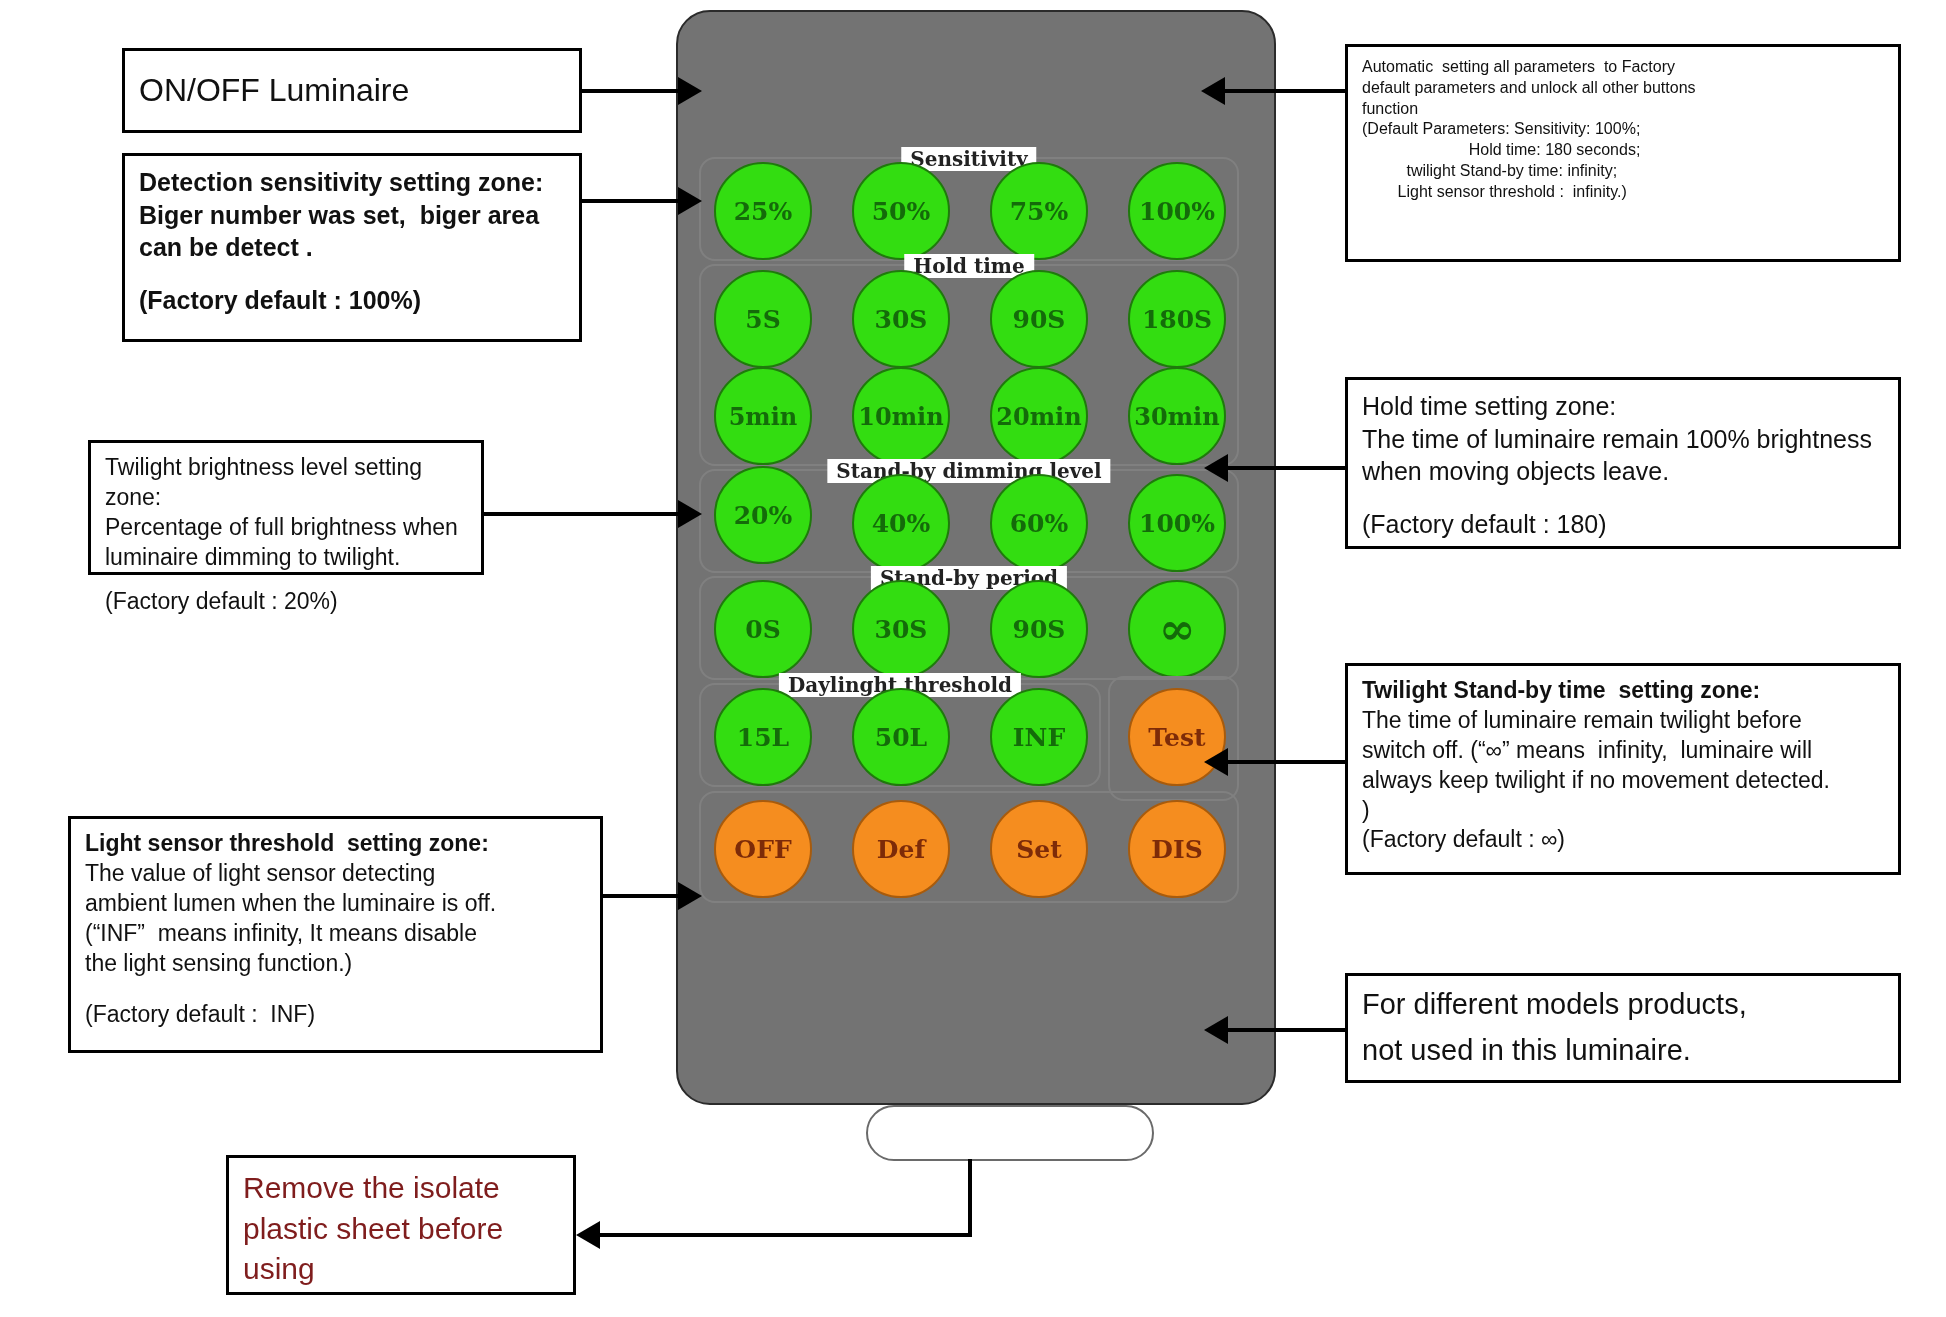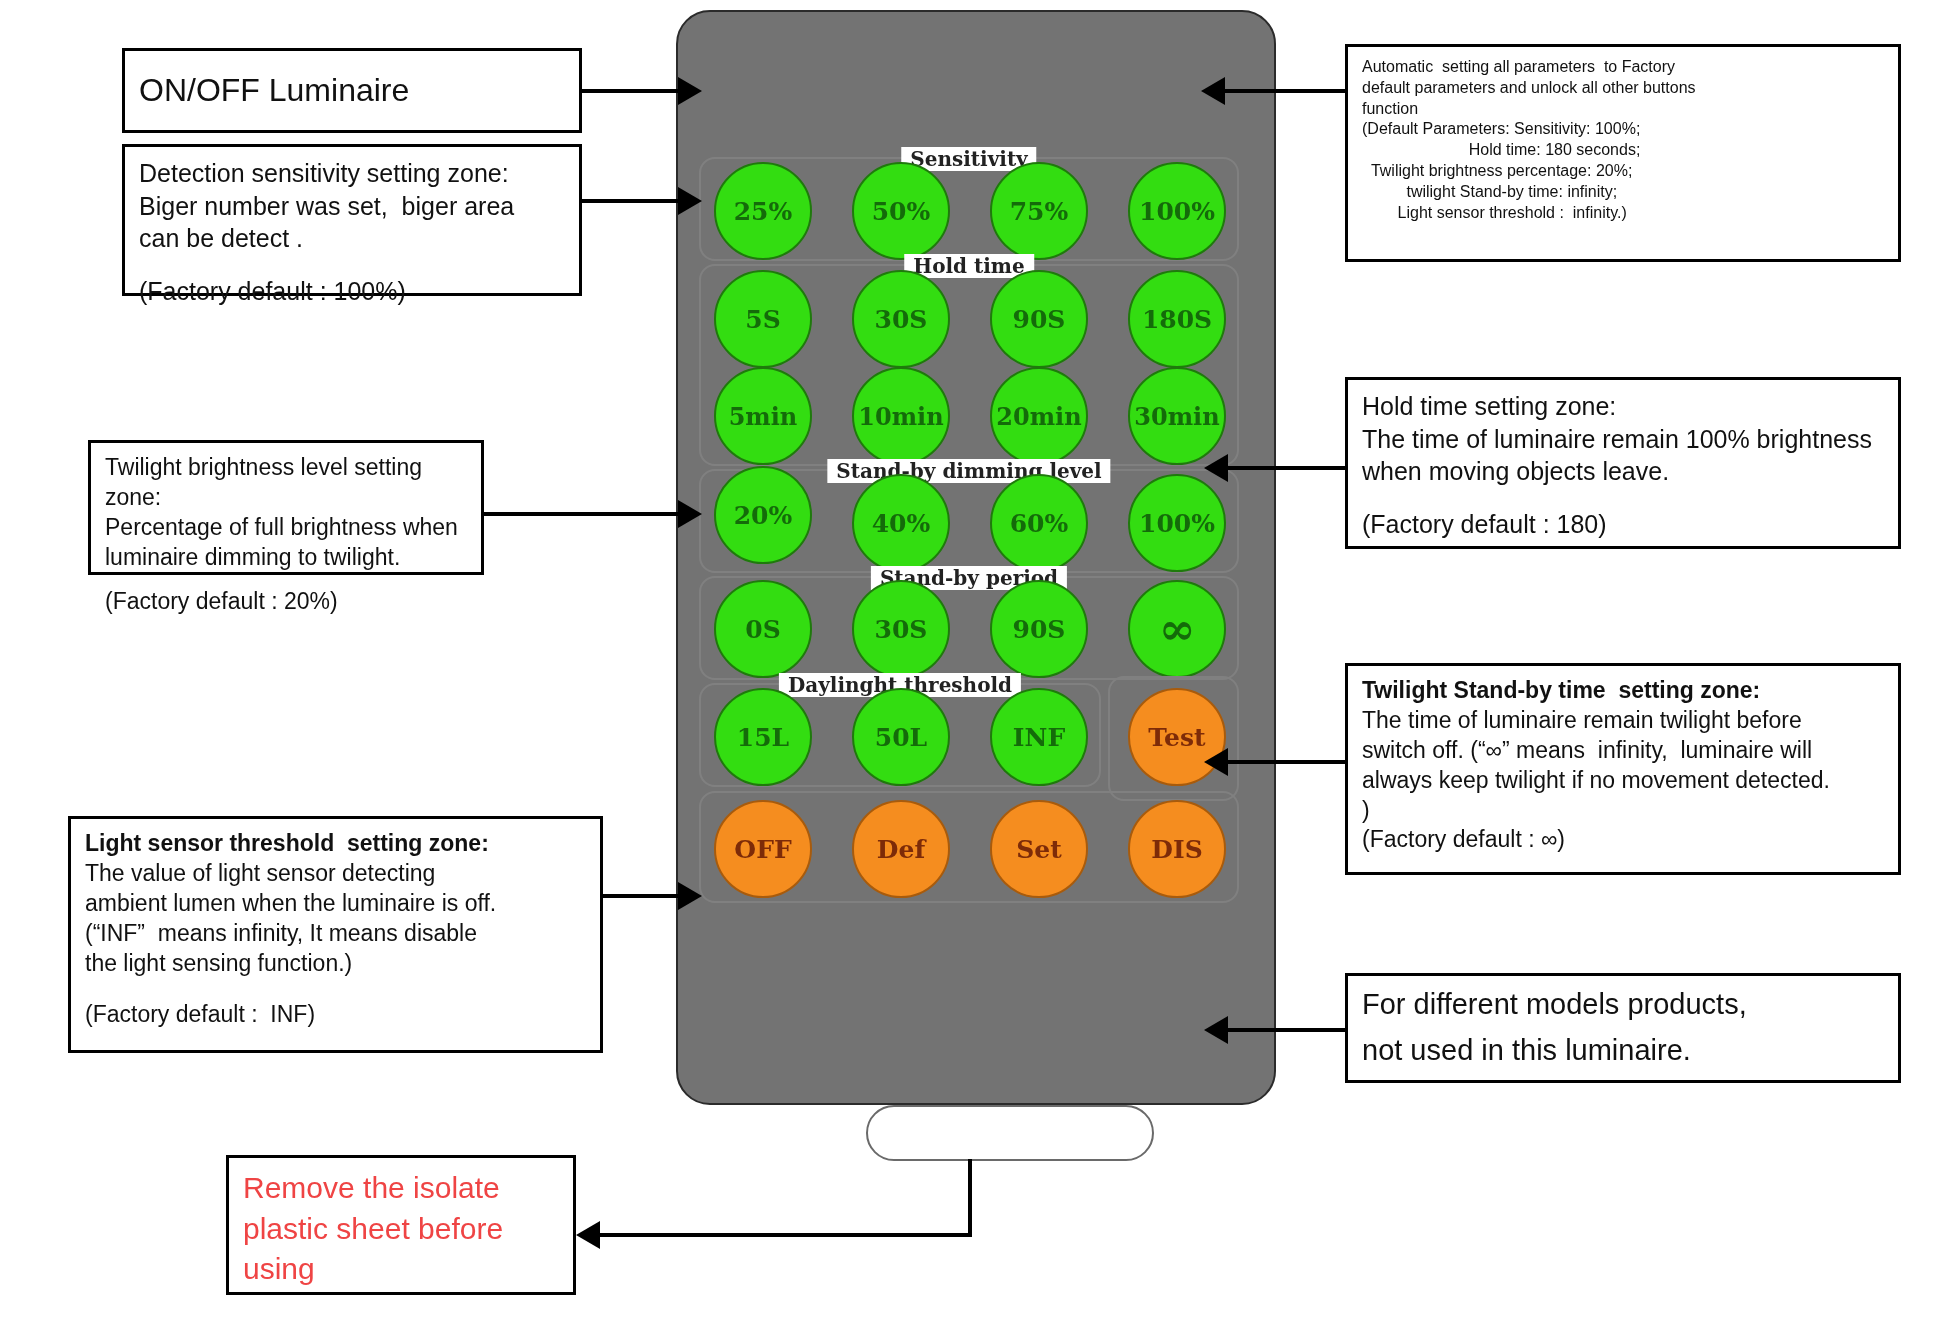--- a/index.html
+++ b/index.html
@@ -43,21 +43,21 @@
                white-space:nowrap;transform:translate(-50%,-50%);}
 
   .key{position:absolute;border-radius:50%;display:flex;align-items:center;justify-content:center;
        font-family:"DejaVu Serif",serif;font-weight:bold;}
   .key.green{background:#33dd11;border:2px solid #1f7a0c;color:#146b0a;}
   .key.orange{background:#f58d1f;border:2px solid #a85b0c;color:#7d2b08;}
   .k-md{font-size:25px;}
   .k-sm{font-size:24px;}
   .k-inf{font-size:44px;line-height:1;}
 
-  .amber{color:#ef4444;}
+  .amber{color:#7f1d1d;}
 </style>
 </head>
 <body>
 
 <div id="remote">
 
   <div class="topbtn" id="btn-onoff">ON/OFF</div>
   <div class="topbtn" id="btn-auto">Auto</div>
 
   <div class="group" style="left:21px;top:145px;width:540px;height:104px;">
@@ -114,37 +114,36 @@
 </div>
 
 <div id="battery-tab"></div>
 
 <div class="callout" style="left:122px;top:48px;width:460px;height:85px;display:flex;align-items:center;">
   <div class="ln" style="font-size:32px;">ON/OFF Luminaire</div>
 </div>
 <div class="hline" style="left:582px;top:89px;width:96px;"></div>
 <div class="arrow-r" style="left:678px;top:77px;"></div>
 
-<div class="callout" style="left:122px;top:144px;width:460px;height:152px;">
+<div class="callout" style="left:122px;top:153px;width:460px;height:189px;font-weight:bold;">
   <div class="ln">Detection sensitivity setting zone:</div>
   <div class="ln">Biger number was set,  biger area</div>
   <div class="ln">can be detect .</div>
   <div class="blank"></div>
   <div class="ln">(Factory default : 100%)</div>
 </div>
 <div class="hline" style="left:582px;top:199px;width:96px;"></div>
 <div class="arrow-r" style="left:678px;top:187px;"></div>
 
 <div class="callout" style="left:1345px;top:44px;width:556px;height:218px;font-size:16px;">
   <div class="ln">Automatic  setting all parameters  to Factory</div>
   <div class="ln">default parameters and unlock all other buttons</div>
   <div class="ln">function</div>
   <div class="ln">(Default Parameters: Sensitivity: 100%;</div>
   <div class="ln">                        Hold time: 180 seconds;</div>
-  <div class="ln">  Twilight brightness percentage: 20%;</div>
   <div class="ln">          twilight Stand-by time: infinity;</div>
   <div class="ln">        Light sensor threshold :  infinity.)</div>
 </div>
 <div class="hline" style="left:1225px;top:89px;width:120px;"></div>
 <div class="arrow-l" style="left:1201px;top:77px;"></div>
 
 <div class="callout" style="left:1345px;top:377px;width:556px;height:172px;">
   <div class="ln">Hold time setting zone:</div>
   <div class="ln">The time of luminaire remain 100% brightness</div>
   <div class="ln">when moving objects leave.</div>

